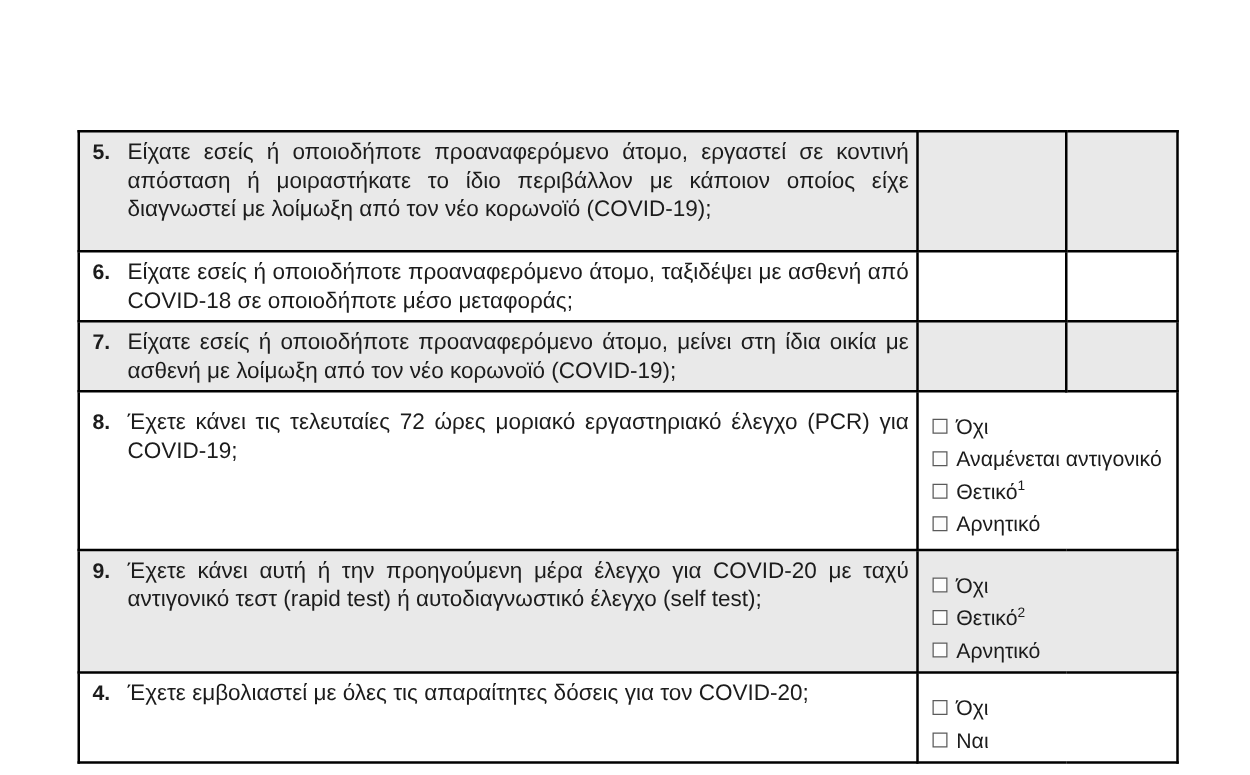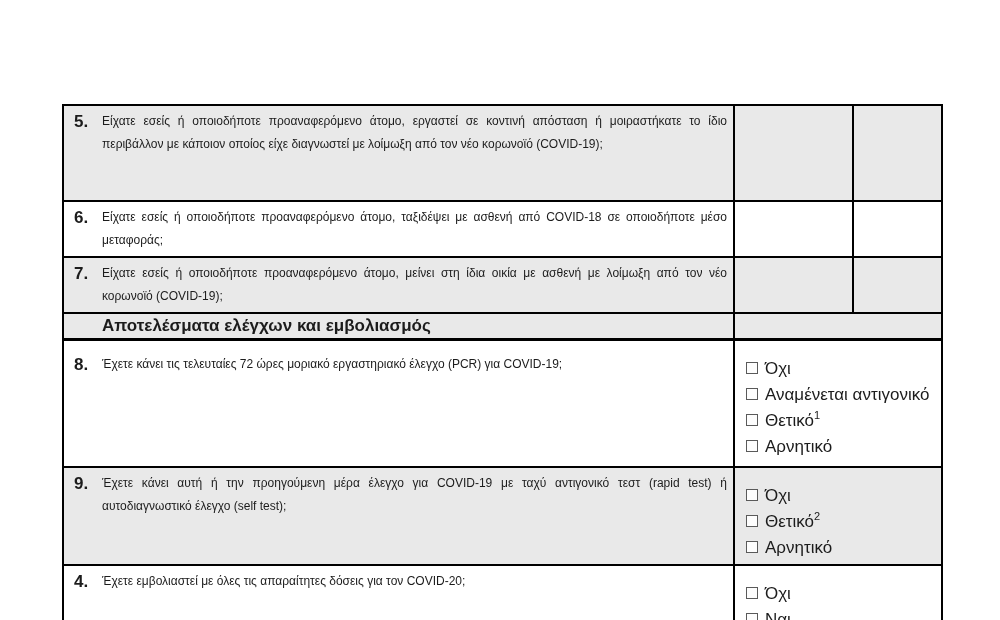--- a/index.html
+++ b/index.html
@@ -39,21 +39,21 @@
     padding: 4px 6px 4px 10px;
   }
   .num {
     flex: 0 0 28px;
     font-weight: bold;
     font-size: 17px;
     line-height: 23px;
   }
   .qtext {
     flex: 1 1 auto;
-    font-size: 12px;
+    font-size: 18px;
     line-height: 23px;
     text-align: justify;
   }
   .hdr-cell-inner {
     padding: 2px 6px 2px 38px;
     font-weight: bold;
     font-size: 17px;
     line-height: 20px;
   }
   .opts {
@@ -118,26 +118,20 @@
       <td style="height:54px">
         <div class="qwrap">
           <span class="num">7.</span>
           <div class="qtext">Είχατε εσείς ή οποιοδήποτε προαναφερόμενο άτομο, μείνει στη ίδια οικία με ασθενή με λοίμωξη από τον νέο κορωνοϊό (COVID-19);</div>
         </div>
       </td>
       <td></td>
       <td></td>
     </tr>
 
-    <tr class="shaded hdr-row">
-      <td style="height:23px">
-        <div class="hdr-cell-inner">Αποτελέσματα ελέγχων και εμβολιασμός</div>
-      </td>
-      <td colspan="2"></td>
-    </tr>
 
     <tr class="plain">
       <td style="height:125px">
         <div class="qwrap" style="padding-top:12px">
           <span class="num">8.</span>
           <div class="qtext">Έχετε κάνει τις τελευταίες 72 ώρες μοριακό εργαστηριακό έλεγχο (PCR) για COVID-19;</div>
         </div>
       </td>
       <td colspan="2">
         <div class="opts">
@@ -146,21 +140,21 @@
           <span class="opt"><span class="cb"></span><span>Θετικό</span><sup>1</sup></span>
           <span class="opt"><span class="cb"></span><span>Αρνητικό</span></span>
         </div>
       </td>
     </tr>
 
     <tr class="shaded">
       <td style="height:81px">
         <div class="qwrap">
           <span class="num">9.</span>
-          <div class="qtext">Έχετε κάνει αυτή ή την προηγούμενη μέρα έλεγχο για COVID-19 με ταχύ αντιγονικό τεστ (rapid test) ή αυτοδιαγνωστικό έλεγχο (self test);</div>
+          <div class="qtext">Έχετε κάνει αυτή ή την προηγούμενη μέρα έλεγχο για COVID-20 με ταχύ αντιγονικό τεστ (rapid test) ή αυτοδιαγνωστικό έλεγχο (self test);</div>
         </div>
       </td>
       <td colspan="2">
         <div class="opts">
           <span class="opt"><span class="cb"></span><span>Όχι</span></span>
           <span class="opt"><span class="cb"></span><span>Θετικό</span><sup>2</sup></span>
           <span class="opt"><span class="cb"></span><span>Αρνητικό</span></span>
         </div>
       </td>
     </tr>

